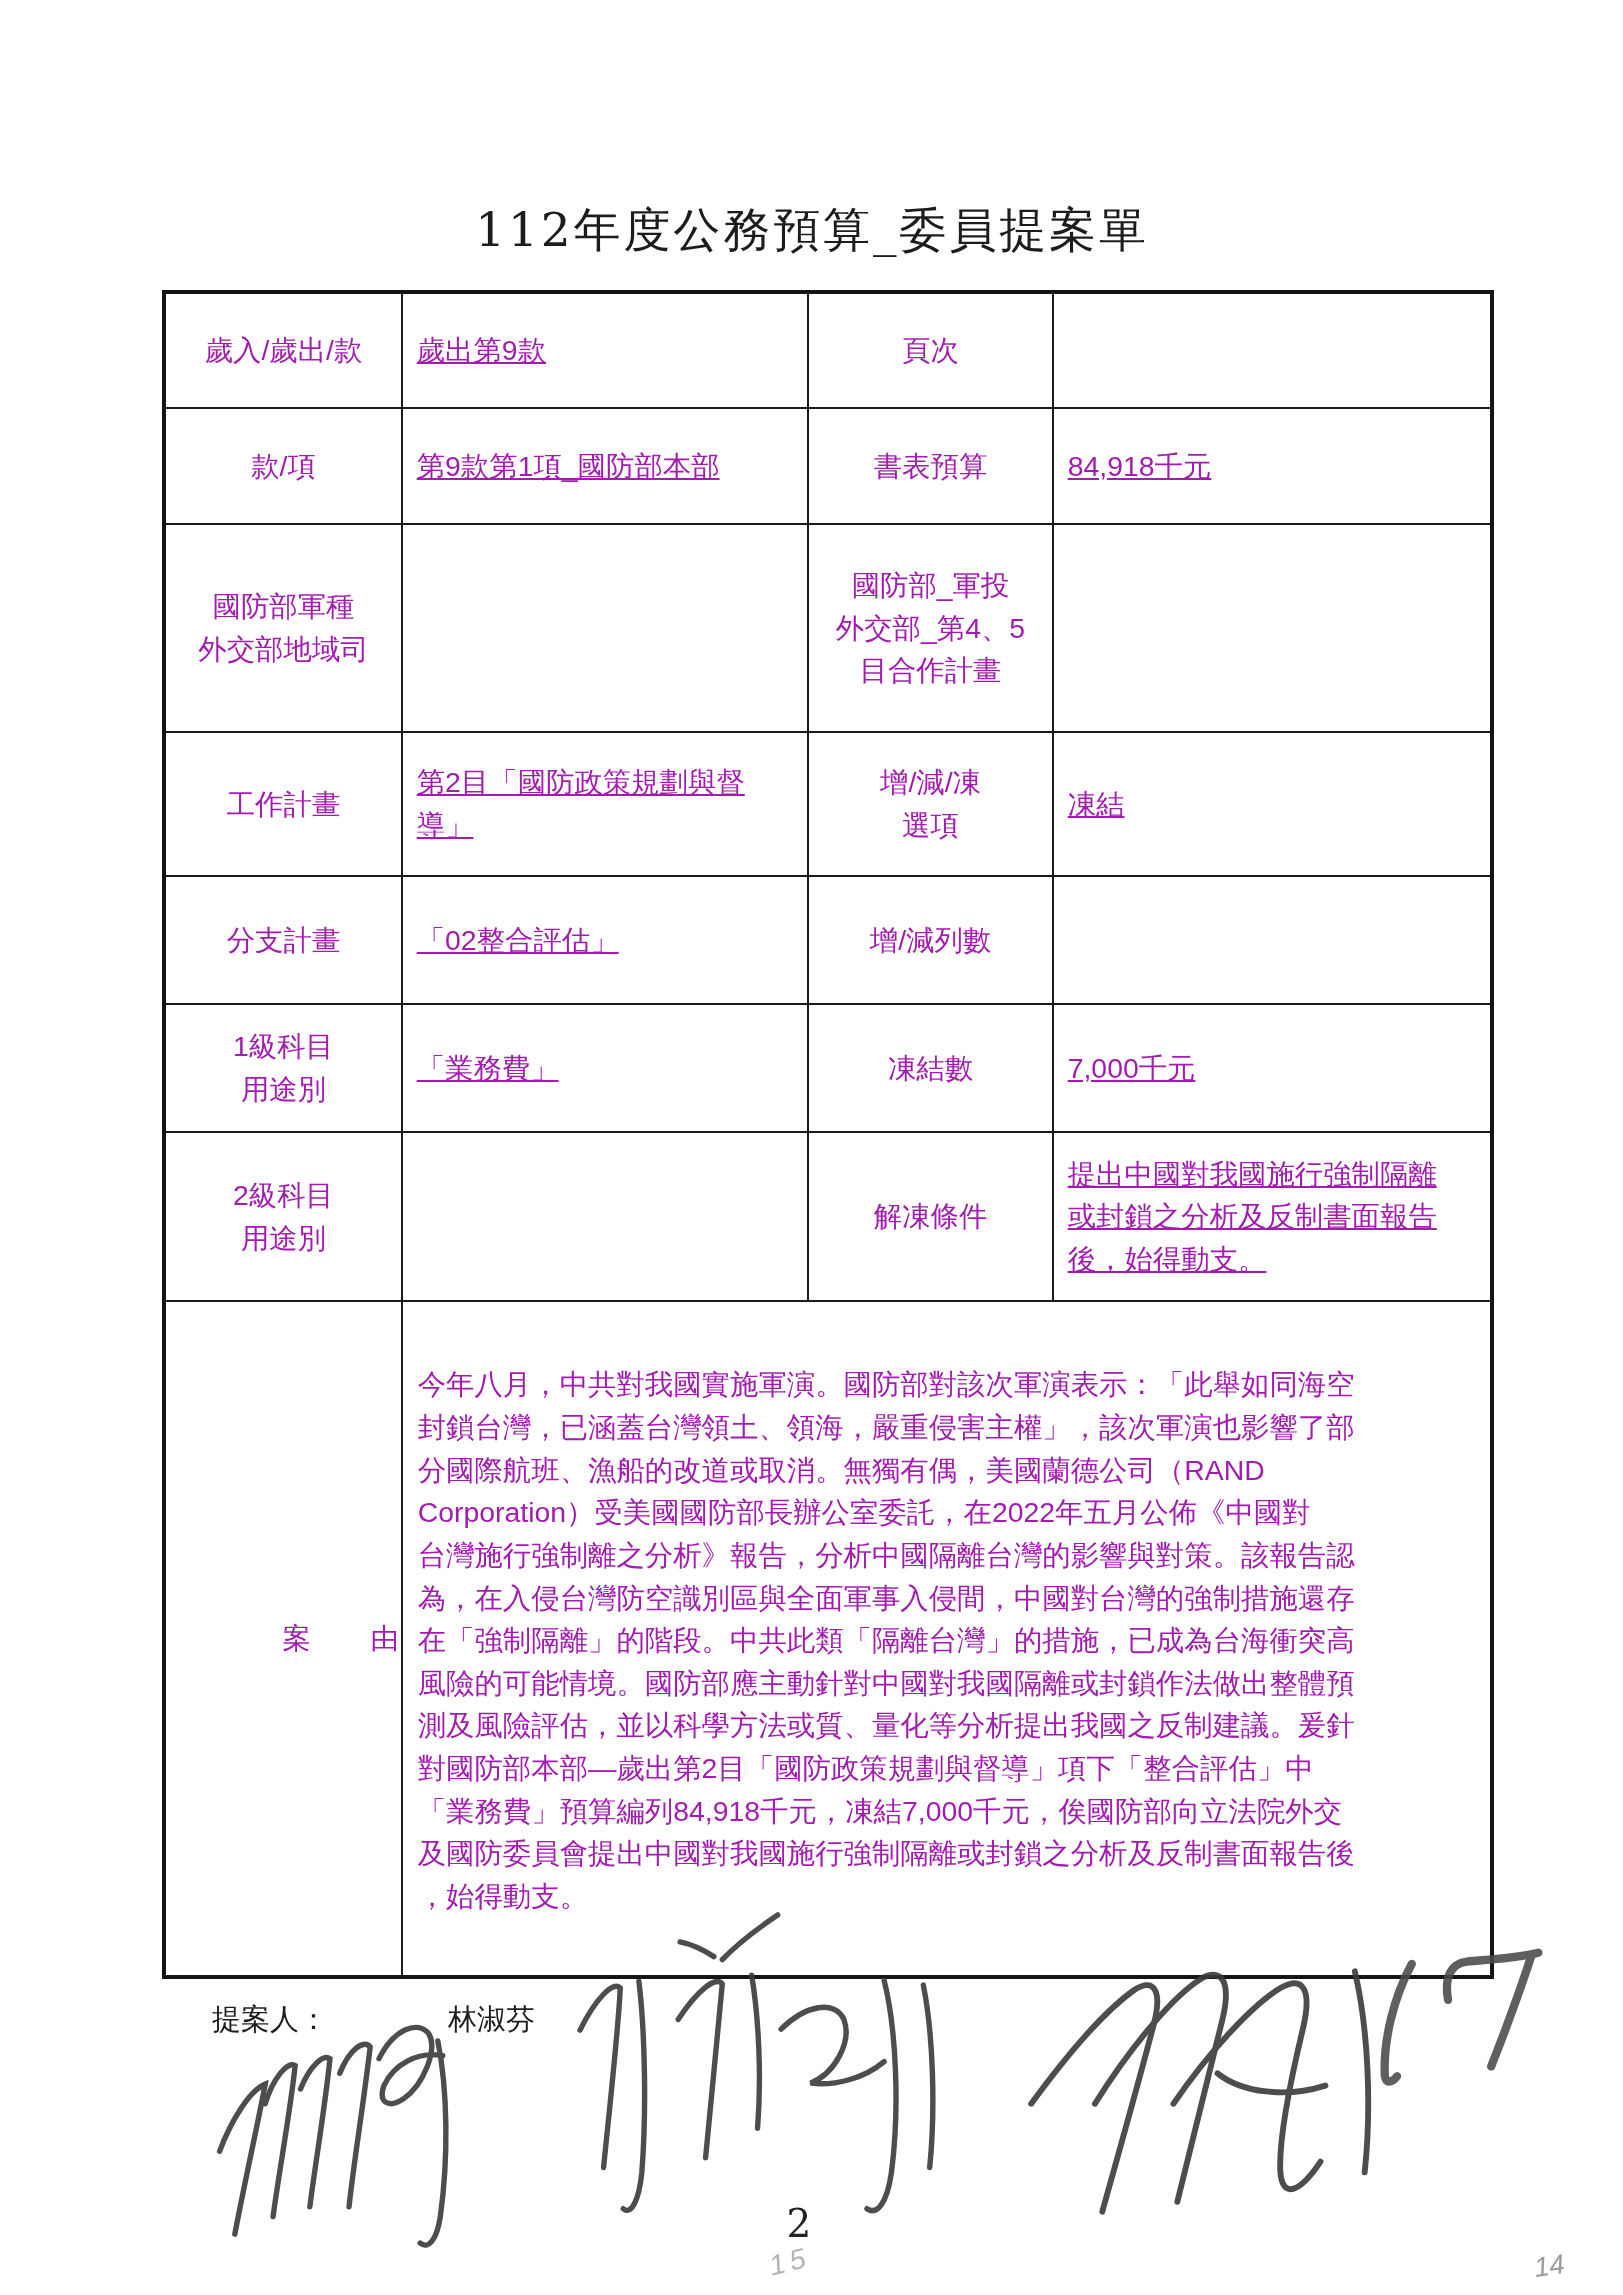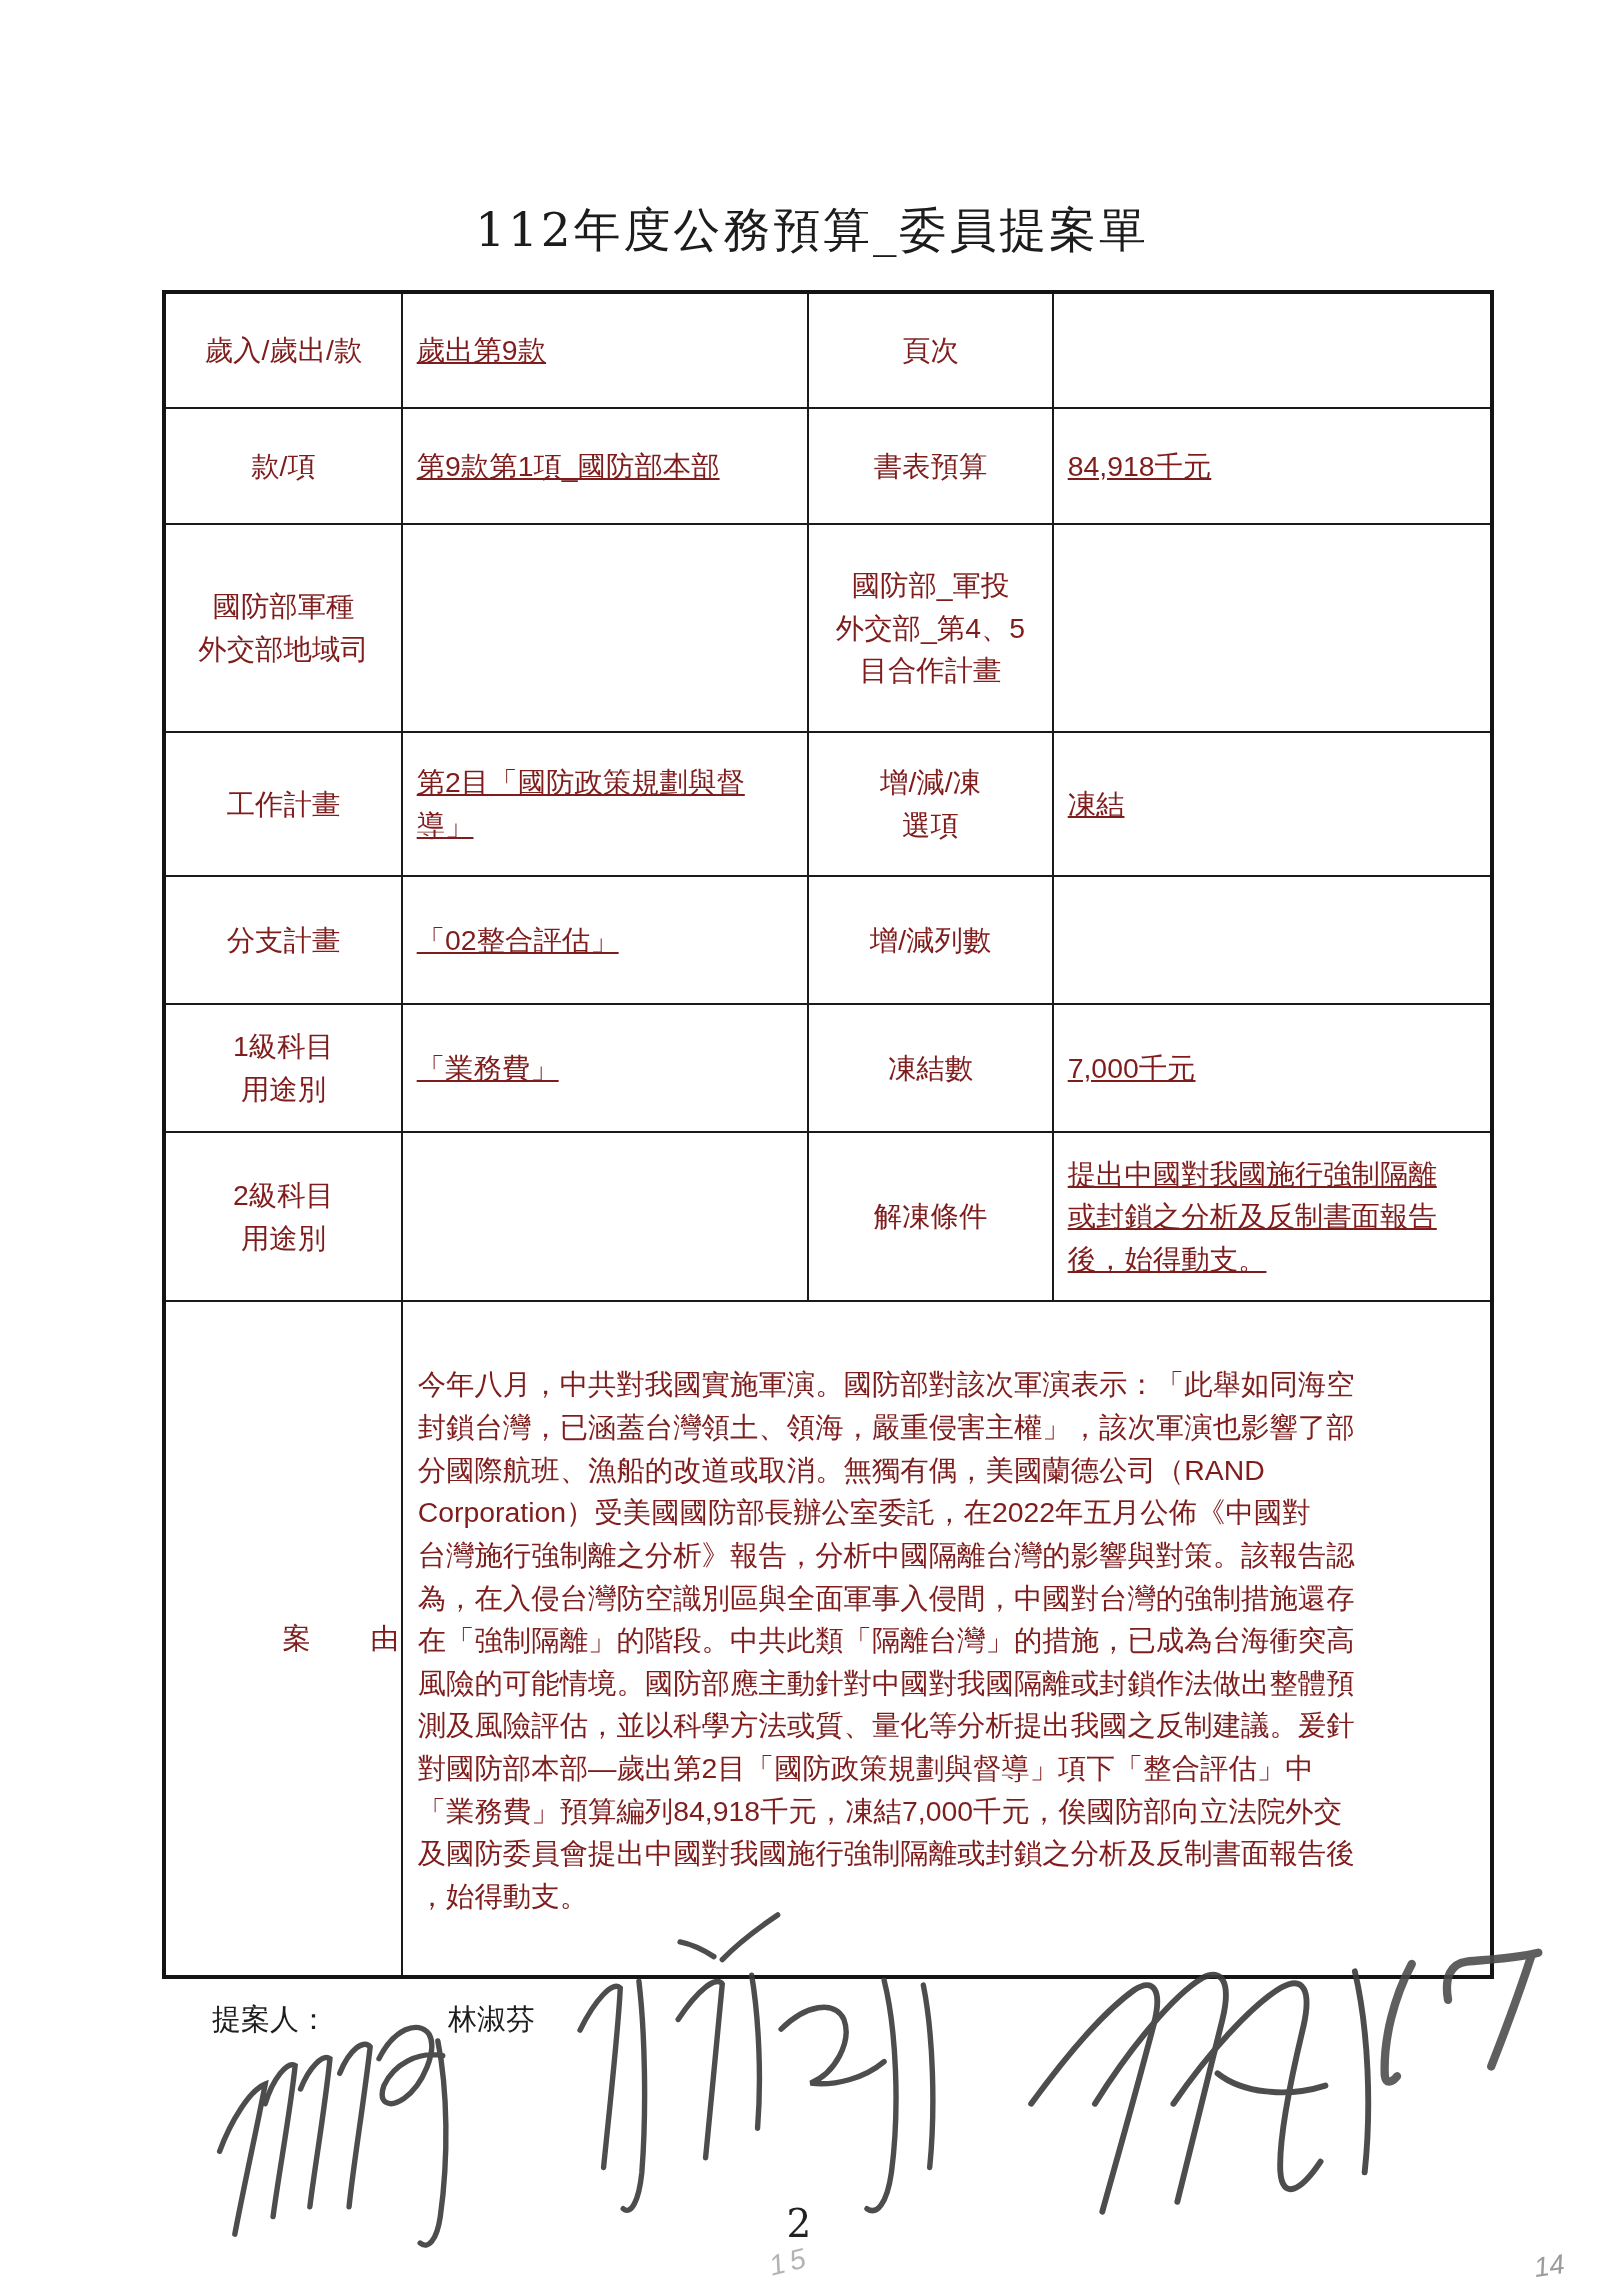--- a/index.html
+++ b/index.html
@@ -13,21 +13,21 @@
     font-family:"DejaVu Serif","Liberation Serif",serif;
     font-size:47px;font-weight:500;letter-spacing:2.9px;color:#1c1c1c;margin-top:43px;
   }
   table.doc{
     position:absolute;left:162px;top:290px;width:1329px;height:1689px;
     border-collapse:collapse;table-layout:fixed;
     border:4.9px solid #141414;
   }
   table.doc td{
     border:2.9px solid #1a1a1a;
-    font-size:28.4px;line-height:1.5;color:#7f1d1d;
+    font-size:28.4px;line-height:1.5;color:#a21caf;
     vertical-align:middle;overflow:hidden;
   }
   td.c{text-align:center;padding:3.9px 4.9px;}
   td.v{text-align:left;padding:3.9px 4.9px 3.9px 13.7px;text-decoration:underline;}
   .ml{white-space:pre-line;}
   td.case-label{text-align:right;font-size:29px;letter-spacing:1px;vertical-align:middle;}
   td.case-text{
     vertical-align:top;padding:8.8px 14.7px 4.9px 14.7px;
     font-size:30px;line-height:52px;white-space:pre-line;text-align:left;margin-left:12px;
   }

